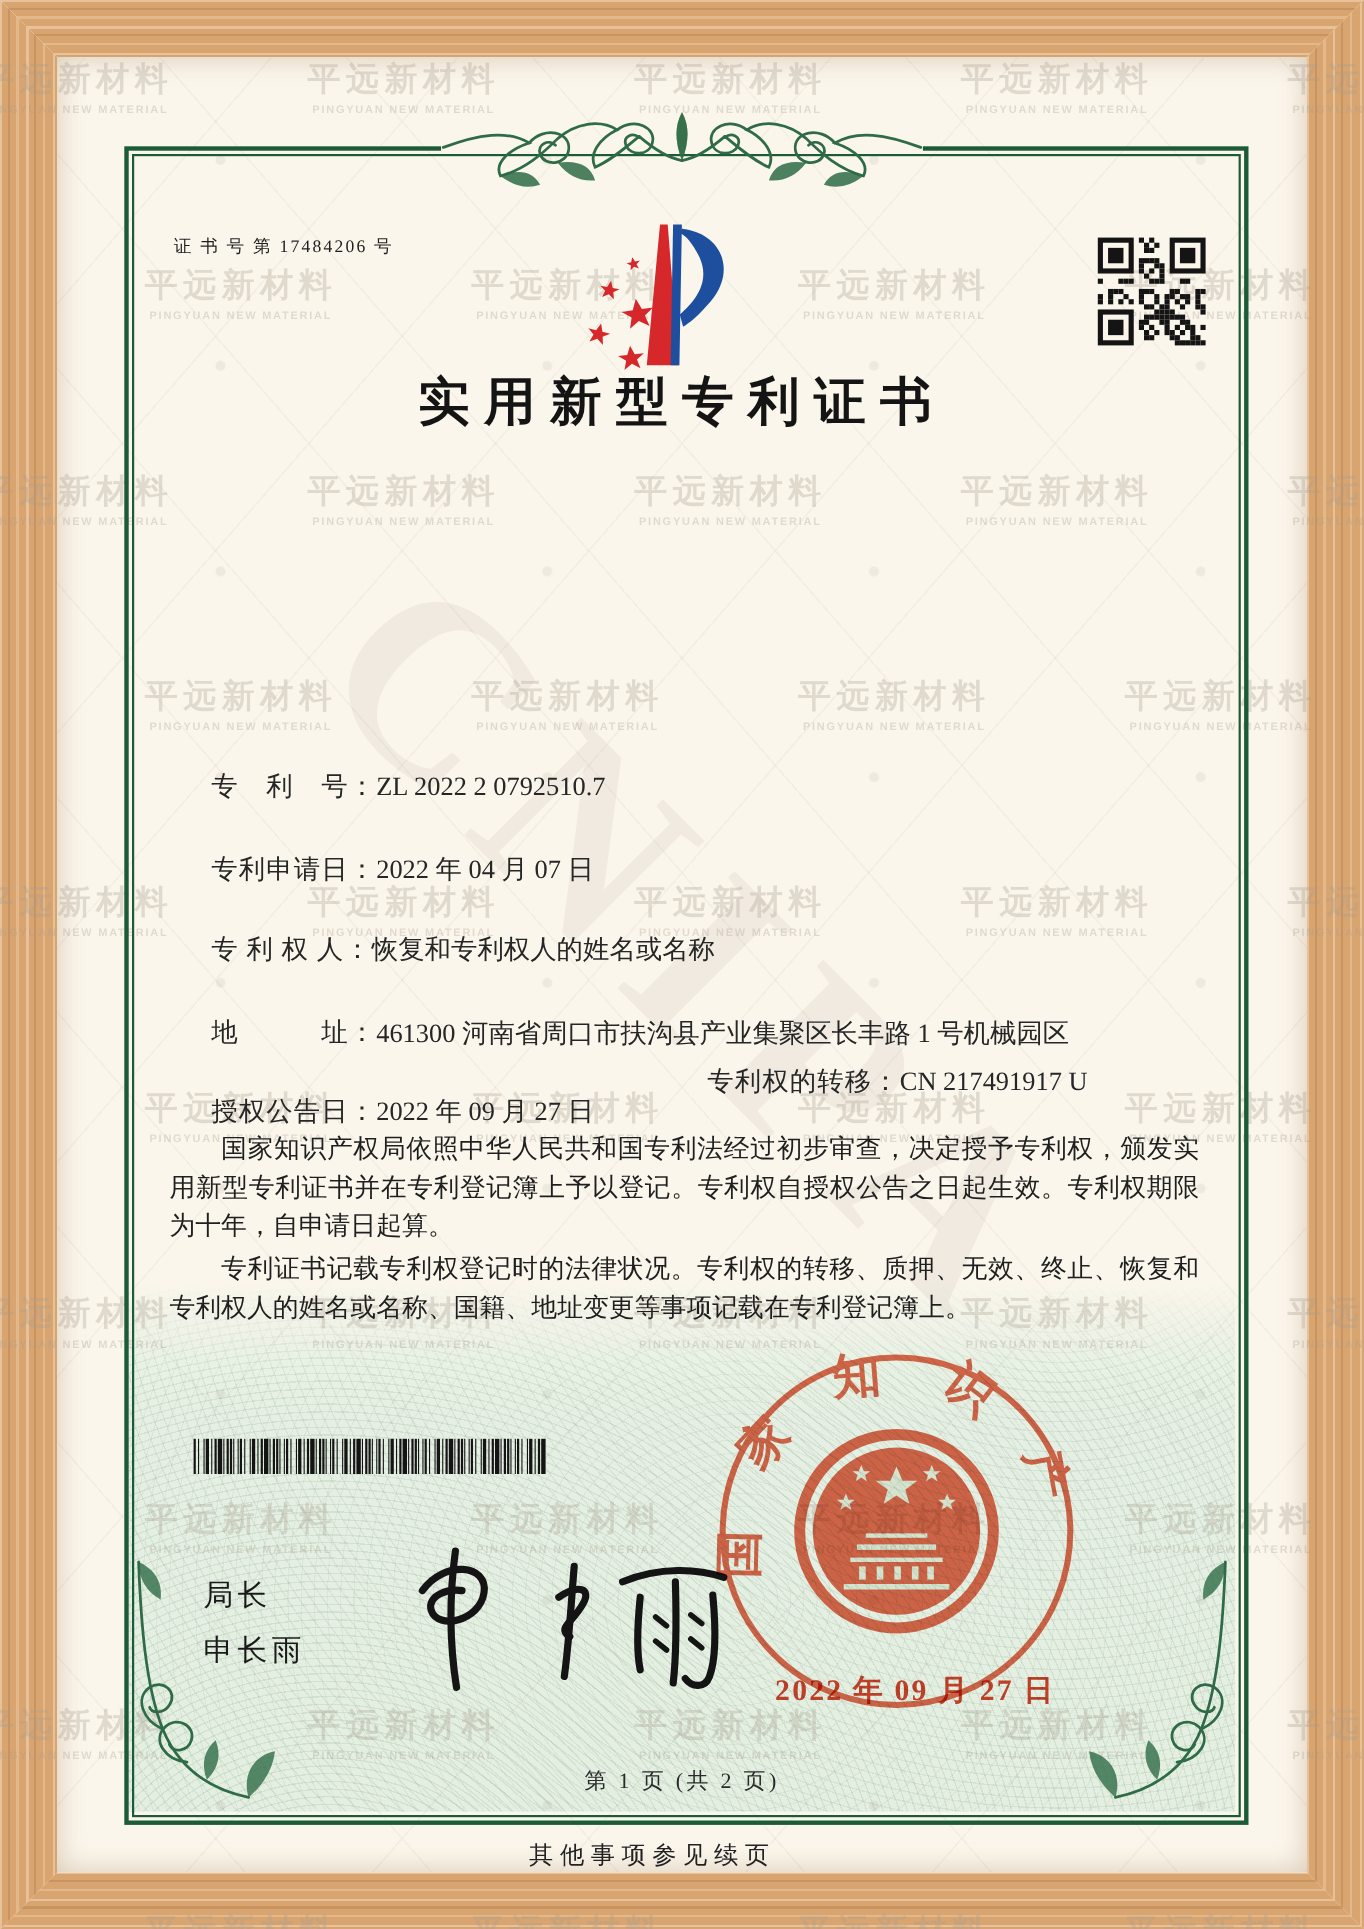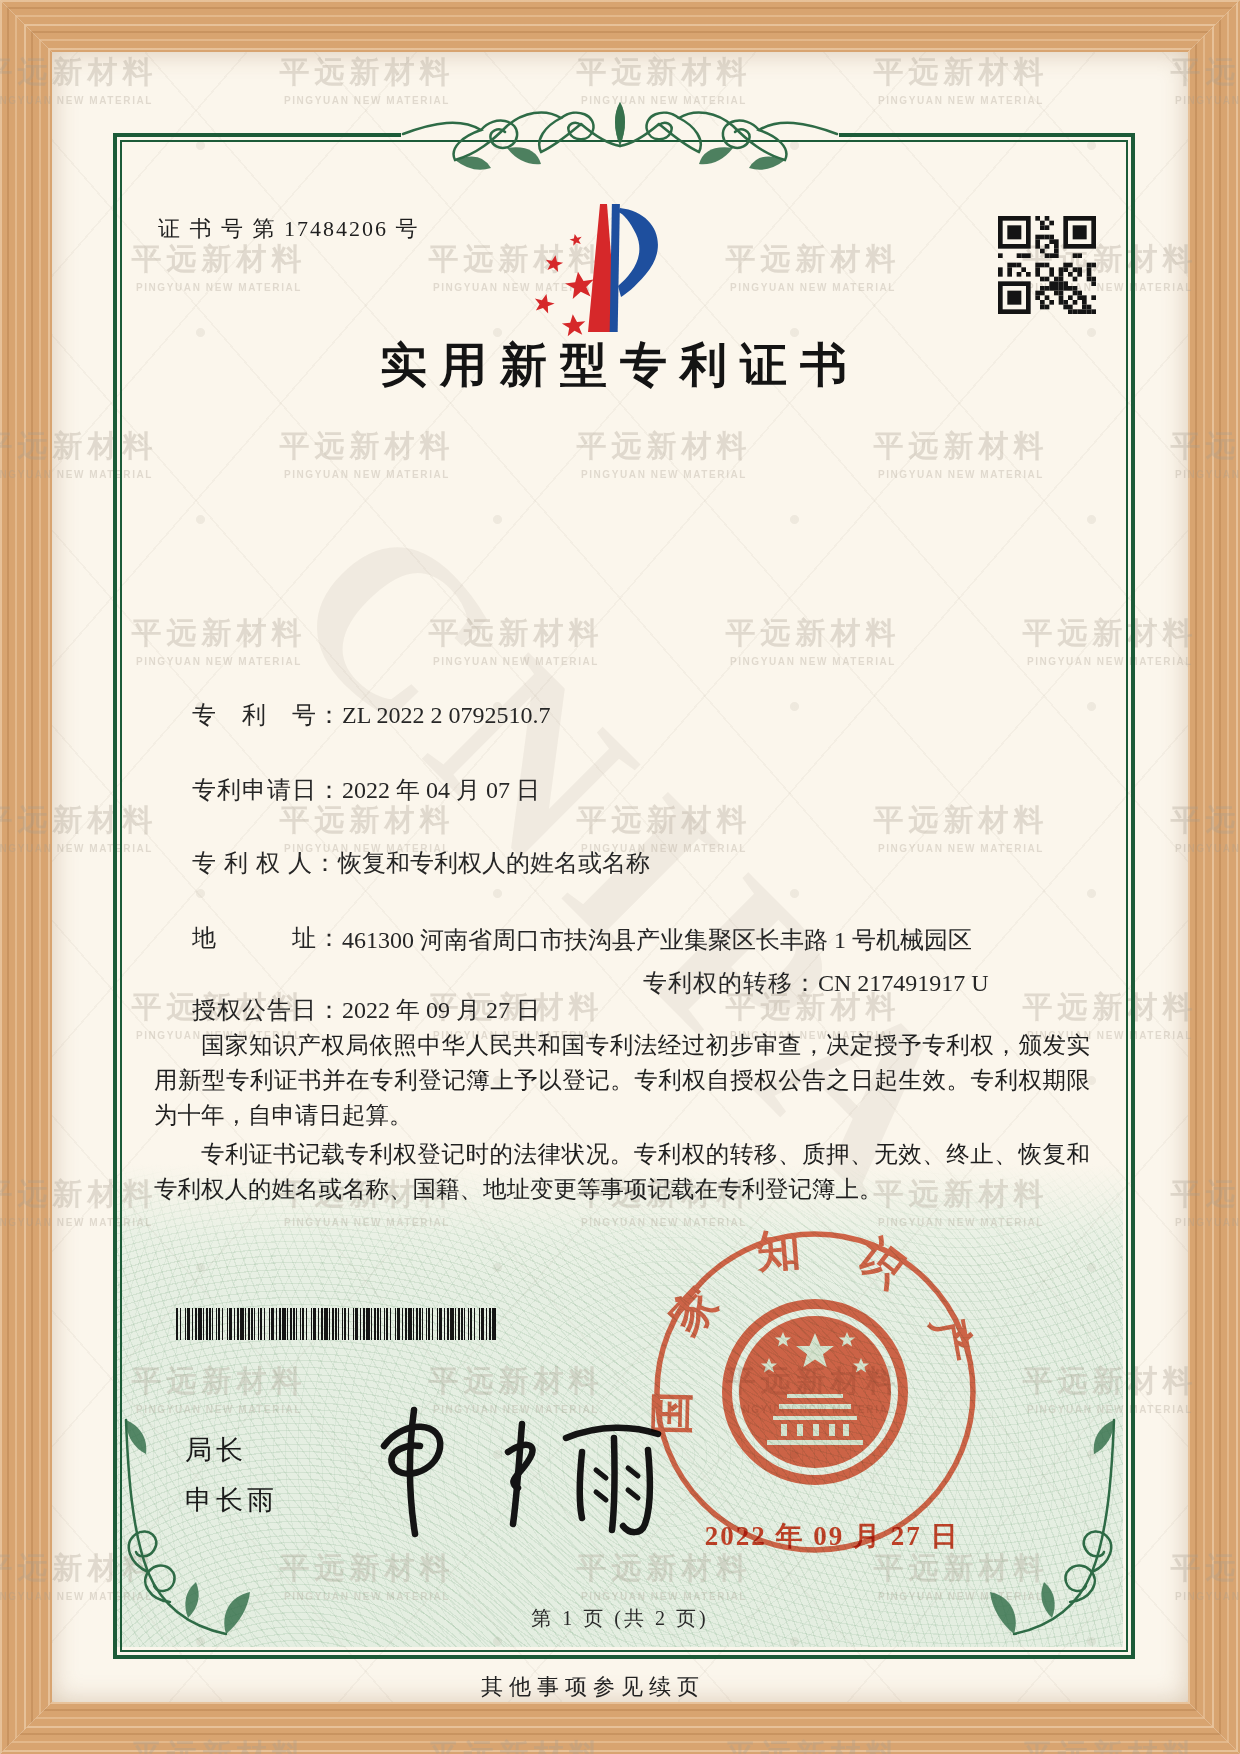--- a/index.html
+++ b/index.html
@@ -46,21 +46,21 @@
       font-family:"Liberation Serif","DejaVu Serif",serif;font-weight:bold;
       font-size:230px;letter-spacing:28px;color:rgba(185,175,160,.16);
       transform:rotate(45deg);transform-origin:left top;}
   
   .border-box{position:absolute;left:113px;top:133px;width:1014px;height:1518px;z-index:3;
       border:4px solid #1c5b38;pointer-events:none;}
   .border-box::after{content:"";position:absolute;inset:3px;border:2px solid #1c5b38;}
   .orn{position:absolute;z-index:3;pointer-events:none;}
   
   .ct{position:absolute;z-index:4;color:#222;}
-  .cert-no{left:158px;top:214px;font-size:22px;letter-spacing:2px;color:#1e1e1e;}
+  .cert-no{left:158px;top:214px;font-size:16px;letter-spacing:2px;color:#1e1e1e;}
   .title{left:113px;top:334px;width:1014px;text-align:center;font-size:47px;font-weight:bold;
          letter-spacing:13px;color:#141414;}
   .row{left:168px;font-size:24px;color:#262626;white-space:pre;}
   .row .lbl{letter-spacing:1px;}
   .addr-val{display:inline-block;width:772px;white-space:normal;line-height:36px;vertical-align:top;}
   .grant-right{position:absolute;left:475px;top:0;white-space:pre;}
   .body-text{left:150px;top:1024px;width:944px;font-size:23.5px;line-height:35px;text-align:justify;color:#1f1f1f;}
   .body-text p{margin:4px;text-indent:2em;}
   .officer{left:185px;font-size:27px;color:#1a1a1a;font-family:"Liberation Sans","DejaVu Sans",sans-serif;letter-spacing:4px;}
   .seal-date{left:692px;top:1518px;width:280px;text-align:center;font-size:27px;letter-spacing:2px;

